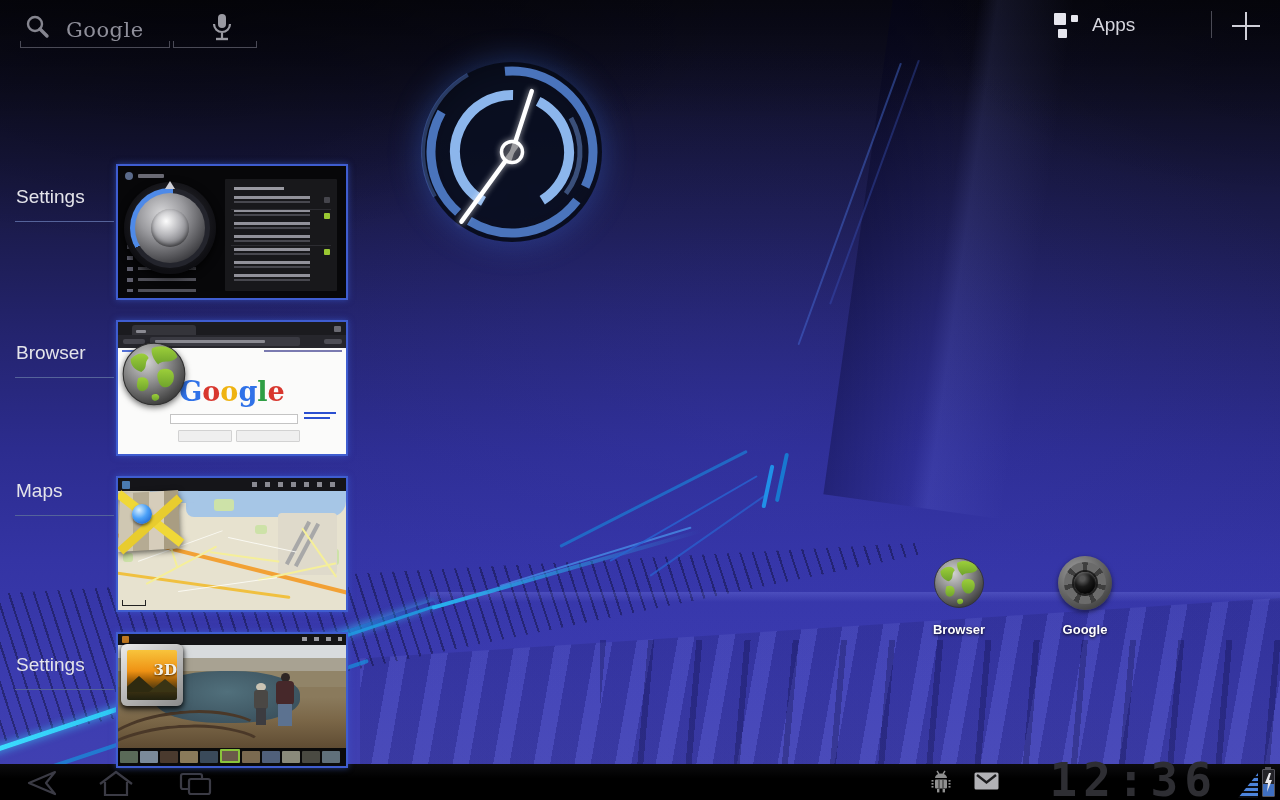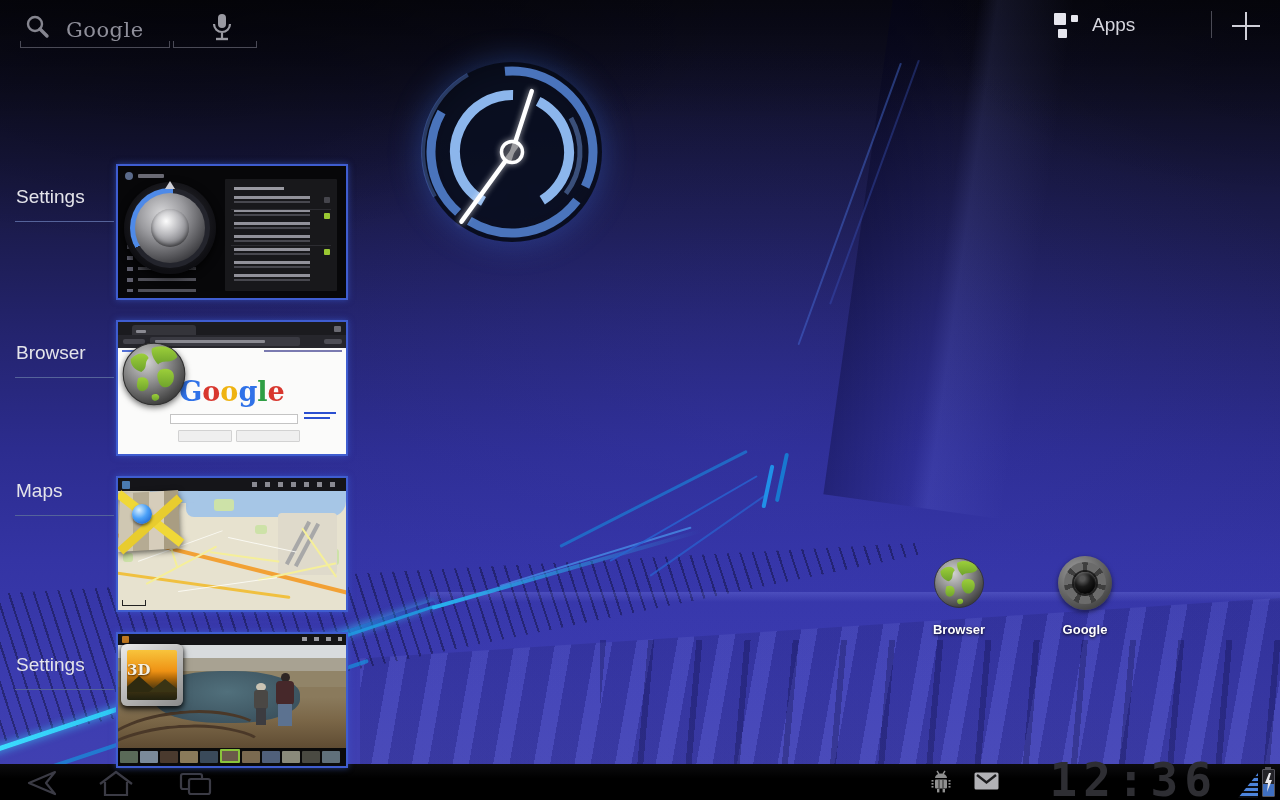--- a/index.html
+++ b/index.html
@@ -173,21 +173,21 @@
   .ga-p2t{position:absolute;left:136px;top:45px;width:14px;height:19px;border-radius:3px;background:#4a4744;}
   .ga-p2l{position:absolute;left:138px;top:63px;width:10px;height:17px;background:#3c3c40;}
   .ga-strip{position:absolute;left:0;right:0;bottom:0;height:18px;background:#0b0b0b;}
   .ga-strip b{position:absolute;top:3px;width:18px;height:12px;border-radius:1px;}
   .gallery-icon{left:3px;top:10px;width:62px;height:62px;border-radius:6px;
     background:linear-gradient(145deg,#ececec,#8a8a8a);box-shadow:0 2px 4px rgba(0,0,0,.6);}
   .gi-inner{position:absolute;inset:6px;border-radius:2px;overflow:hidden;
     background:linear-gradient(180deg,#f8c43c 0%,#ef9214 42%,#aa6508 58%,#3a3012 82%,#20200e 100%);}
   .gi-m1{position:absolute;left:-6px;bottom:8px;width:0;height:0;border-left:18px solid transparent;border-right:18px solid transparent;border-bottom:16px solid #2e2a10;}
   .gi-m2{position:absolute;right:-4px;bottom:8px;width:0;height:0;border-left:16px solid transparent;border-right:16px solid transparent;border-bottom:13px solid #3a3414;}
-  .gi-3d{position:absolute;left:0;right:0;top:11px;text-align:left;color:#f4f0e4;
+  .gi-3d{position:absolute;left:0;right:0;top:11px;text-align:right;color:#f4f0e4;
     font-family:"DejaVu Serif",serif;font-weight:bold;font-size:15px;text-shadow:0 1px 2px rgba(0,0,0,.7);}
 
   
   .dock-icon{width:54px;height:54px;cursor:pointer;}
   .dock-label{width:90px;text-align:center;font-size:13px;font-weight:600;color:#fff;
     text-shadow:0 1px 3px rgba(0,0,0,.9);}
   .cam{position:absolute;inset:0;border-radius:50%;
     background:radial-gradient(circle at 36% 30%,#9c9c9c,#6a6a6a 45%,#474747 75%,#333 100%);box-shadow:0 2px 5px rgba(0,0,0,.55);}
   .cam-shutter{position:absolute;inset:6px;border-radius:50%;
     background:repeating-conic-gradient(from 8deg,#6b6b6b 0 36deg,#3e3e3e 36deg 51.4deg);}

